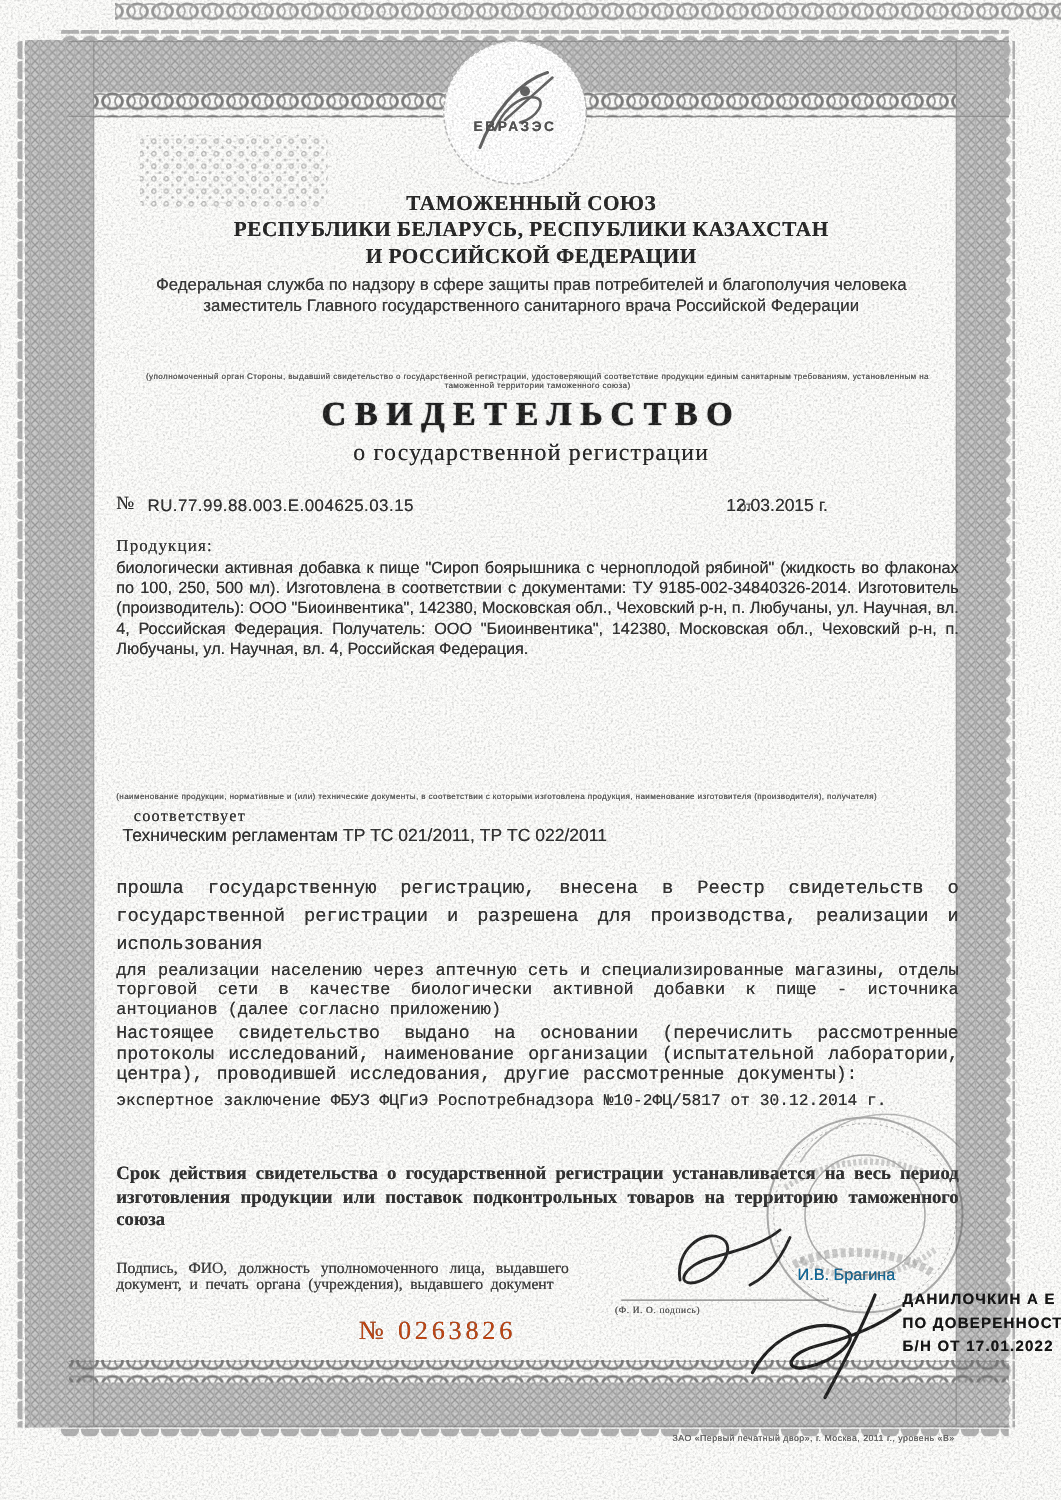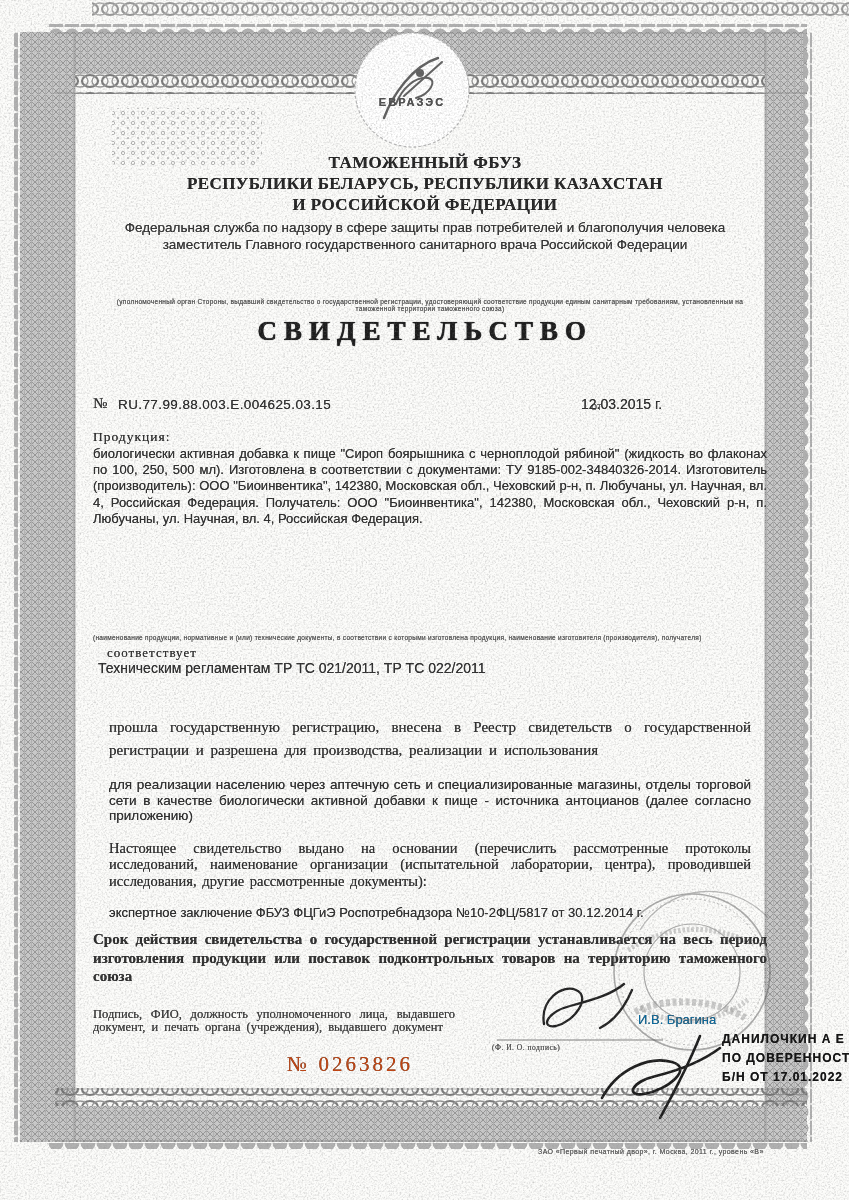--- a/index.html
+++ b/index.html
@@ -25,21 +25,21 @@
   .date-val{left:581px;top:396px;font-size:14px;}
 
   .prod-label{left:93px;top:429px;font-size:13.5px;letter-spacing:1px;}
   .prod-text{left:93px;top:446px;width:674px;font-size:13px;line-height:16.2px;}
 
   .fine2{left:93px;top:634px;width:668px;}
   .sootv{left:93px;top:645px;font-size:13px;letter-spacing:1px;margin-left:14px;}
   .techreg{left:98px;top:660px;font-size:14px;}
 
   .flow{left:93px;top:700px;width:674px;}
-  .flow p{margin:16px;}
+  .flow p{margin:0;font-family:Liberation Mono, monospace;}
   .p-reg{font-size:15px;line-height:22.5px;word-spacing:3px;}
   .p-usage{font-size:13.5px;line-height:15.5px;margin-top:2px !important;}
   .p-basis{font-size:14.5px;line-height:16.5px;word-spacing:2px;margin-top:3px !important;}
   .p-doc{font-size:13px;margin-top:4px !important;}
   .validity{left:93px;top:930px;width:674px;font-size:15px;line-height:18.5px;word-spacing:2px;font-weight:bold;}
 
   .sig-caption{left:93px;top:1008px;width:362px;font-size:12.5px;line-height:13px;word-spacing:3px;color:#3a3a3a;}
   .form-num{left:240px;top:1052px;width:220px;font-size:21px;letter-spacing:3px;color:#c2410c;}
   .signer-name{left:638px;top:1012px;font-size:13px;color:#0369a1;}
   .signer-cap{left:492px;top:1043px;font-size:7.5px;color:#555;letter-spacing:.5px;}
@@ -117,29 +117,30 @@
       <circle cx="412" cy="90" r="57" fill="#ffffff" stroke="#b9b9b9" stroke-width="1.2" stroke-dasharray="3 2"></circle>
       <g stroke="#5f5f5f" fill="none" stroke-linecap="round">
         <path d="M384 118 C392 96 412 66 438 58" stroke-width="2.4"></path>
         <path d="M396 104 C402 88 416 76 428 78 C438 80 430 94 416 98" stroke-width="2"></path>
         <path d="M404 96 L442 62" stroke-width="2"></path>
       </g>
       <circle cx="420" cy="73" r="4" fill="#5f5f5f"></circle>
     </g>
   </svg>
 
-  <div class="t serif hdr-union center" style="top:153px">ТАМОЖЕННЫЙ ФБУЗ</div>
+  <div class="t serif hdr-union center" style="top:153px">ТАМОЖЕННЫЙ СОЮЗ</div>
   <div class="t serif hdr-union center" style="top:174px">РЕСПУБЛИКИ БЕЛАРУСЬ, РЕСПУБЛИКИ КАЗАХСТАН</div>
   <div class="t serif hdr-union center" style="top:195px">И РОССИЙСКОЙ ФЕДЕРАЦИИ</div>
   <div class="t sans hdr-auth center" style="top:220px">Федеральная служба по надзору в сфере защиты прав потребителей и благополучия человека</div>
   <div class="t sans hdr-auth center" style="top:237px">заместитель Главного государственного санитарного врача Российской Федерации</div>
 
   <div class="t sans fine center" style="top:298px;left:110px;width:640px">(уполномоченный орган Стороны, выдавший свидетельство о государственной регистрации, удостоверяющий соответствие продукции единым санитарным требованиям, установленным на таможенной территории таможенного союза)</div>
 
   <div class="t serif cert-title center">СВИДЕТЕЛЬСТВО</div>
+  <div class="t serif cert-sub center">о государственной регистрации</div>
 
   <div class="t serif num-label">№</div>
   <div class="t sans num-val">RU.77.99.88.003.Е.004625.03.15</div>
   <div class="t sans date-label">от</div>
   <div class="t sans date-val">12.03.2015 г.</div>
 
   <div class="t serif prod-label">Продукция:</div>
   <div class="t sans prod-text just">биологически активная добавка к пище "Сироп боярышника с черноплодой рябиной" (жидкость во флаконах по 100, 250, 500 мл). Изготовлена в соответствии с документами: ТУ 9185-002-34840326-2014. Изготовитель (производитель): ООО "Биоинвентика", 142380, Московская обл., Чеховский р-н, п. Любучаны, ул. Научная, вл. 4, Российская Федерация.  Получатель: ООО "Биоинвентика", 142380, Московская обл., Чеховский р-н, п. Любучаны, ул. Научная, вл. 4, Российская Федерация.</div>
 
   <div class="t sans fine fine2">(наименование продукции, нормативные и (или) технические документы, в соответствии с которыми изготовлена продукция, наименование изготовителя (производителя), получателя)</div>

